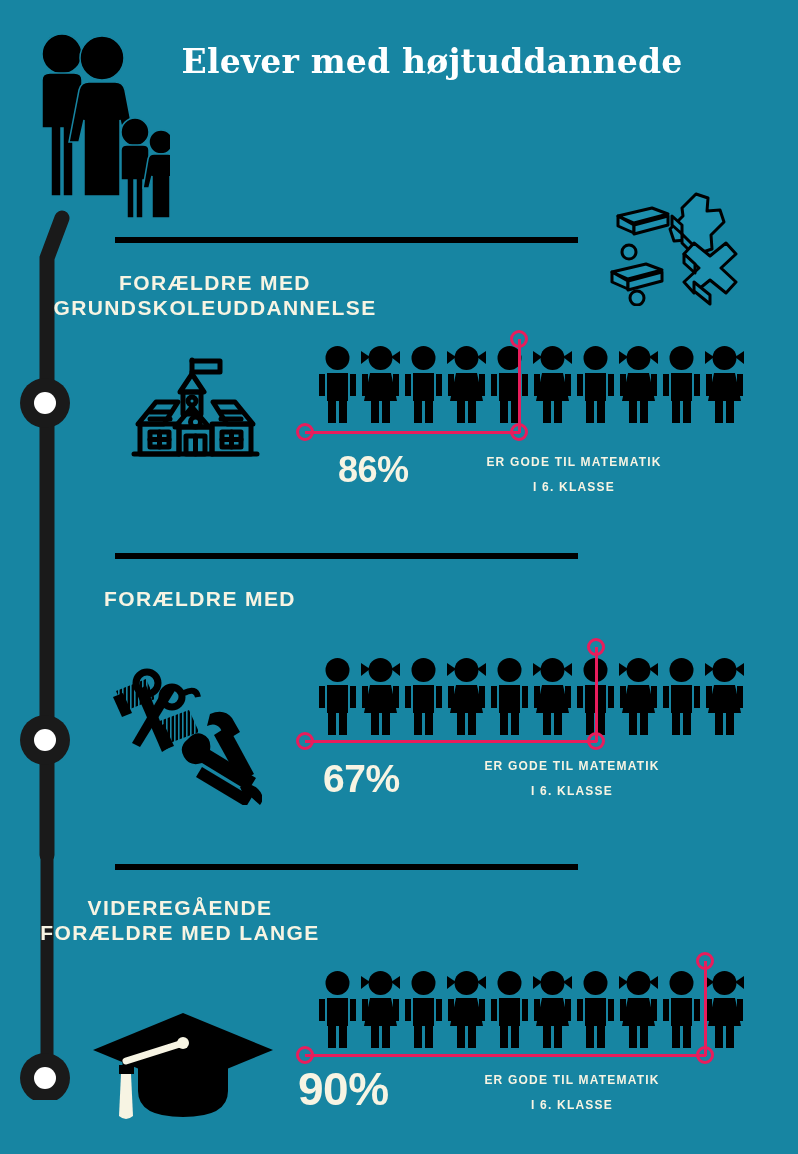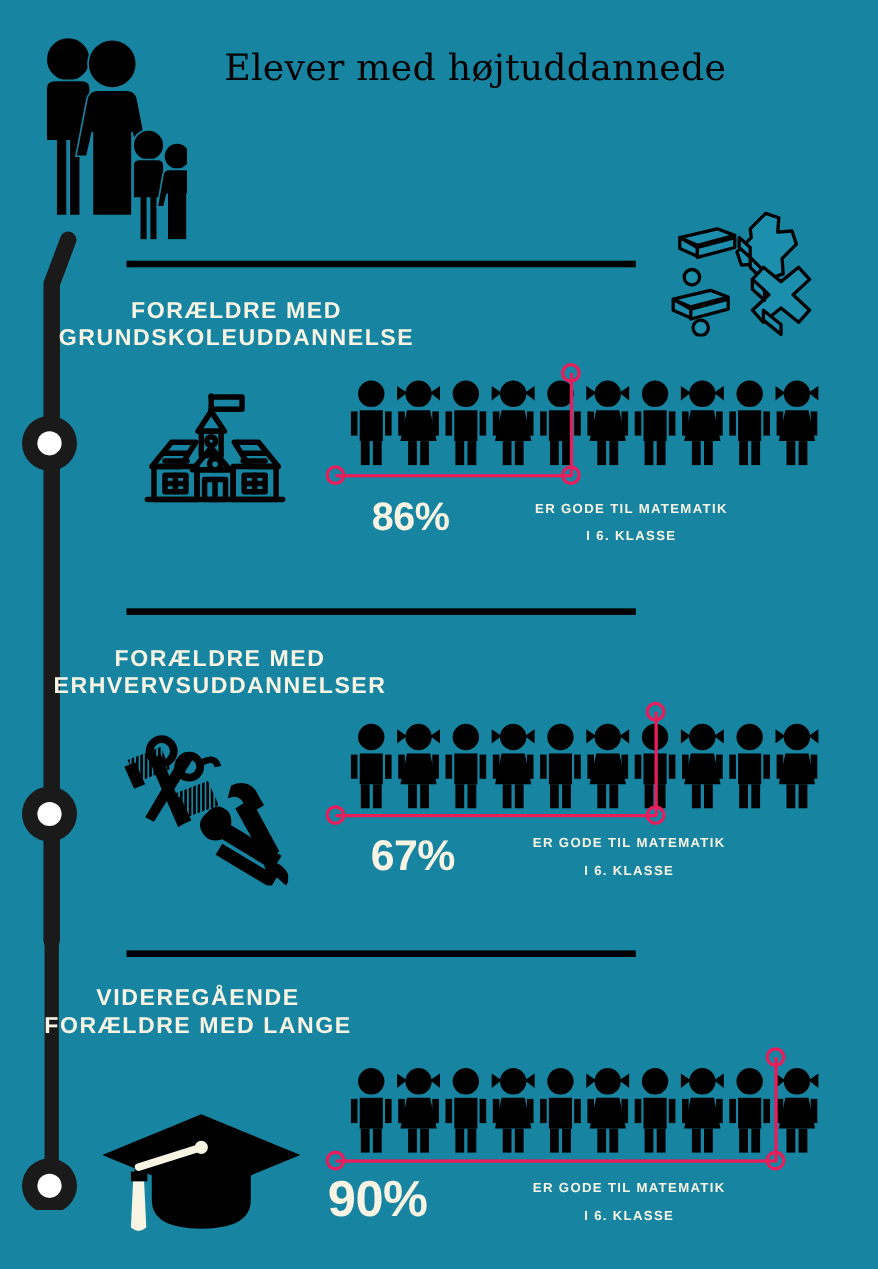--- a/index.html
+++ b/index.html
@@ -10,25 +10,25 @@
     overflow:hidden;
     position:relative;
   }
   #page{position:absolute;inset:0;width:798px;height:1154px;}
 
   
   .title{
     position:absolute;left:172px;top:40px;width:520px;
     text-align:center;
     font-family:"DejaVu Serif", serif;
-    font-weight:400;
+    font-weight:700;
     font-size:33px;
     line-height:44px;
     letter-spacing:.2px;
-    color:#000000;
+    color:#ffffff;
   }
 
   
   .family{position:absolute;left:30px;top:28px;width:140px;height:190px;}
 
   
   .mathdoodles{position:absolute;left:604px;top:186px;width:180px;height:120px;}
 
   
   .timeline{position:absolute;left:0px;top:200px;width:110px;height:900px;}
@@ -329,21 +329,20 @@
       <div>er gode til matematik</div>
       <div>i 6. klasse</div>
     </div>
   </div>
 
   <div class="section" style="top:0;height:0;">
     <div class="divider" style="left:115px;top:553px;width:463px;"></div>
 
     <div class="sec-label" style="left:20px;top:586px;width:360px;">
       <div>Forældre med</div>
-      <div>Erhvervsuddannelser</div>
     </div>
 
     <div class="sec-icon" style="left:102px;top:667px;width:160px;height:138px;">
       <svg viewBox="0 0 160 138" width="160" height="138">
         <defs>
           <pattern id="comb" width="4" height="4" patternUnits="userSpaceOnUse">
             <rect width="4" height="4" fill="#000"></rect>
             <rect width="1.6" height="4" fill="#1785a2"></rect>
           </pattern>
         </defs>
@@ -485,21 +484,21 @@
     </div>
 
     <div class="measure" style="left:296px;top:638px;width:320px;height:112px;">
       <div class="m-h" style="left:9px;top:102px;width:292px;"></div>
       <div class="m-v" style="left:299px;top:9px;height:95px;"></div>
       <div class="m-dot" style="left:0px;top:94px;"></div>
       <div class="m-dot" style="left:291px;top:94px;"></div>
       <div class="m-dot" style="left:291px;top:0px;"></div>
     </div>
 
-    <div class="pct" style="left:337px;top:757px;font-size:39px;">67%</div>
+    <div class="pct" style="left:323px;top:757px;font-size:39px;">67%</div>
     <div class="stat-text" style="left:422px;top:754px;">
       <div>er gode til matematik</div>
       <div>i 6. klasse</div>
     </div>
   </div>
 
   <div class="section" style="top:0;height:0;">
     <div class="divider" style="left:115px;top:864px;width:463px;"></div>
 
     <div class="sec-label" style="left:0px;top:895px;width:360px;">

